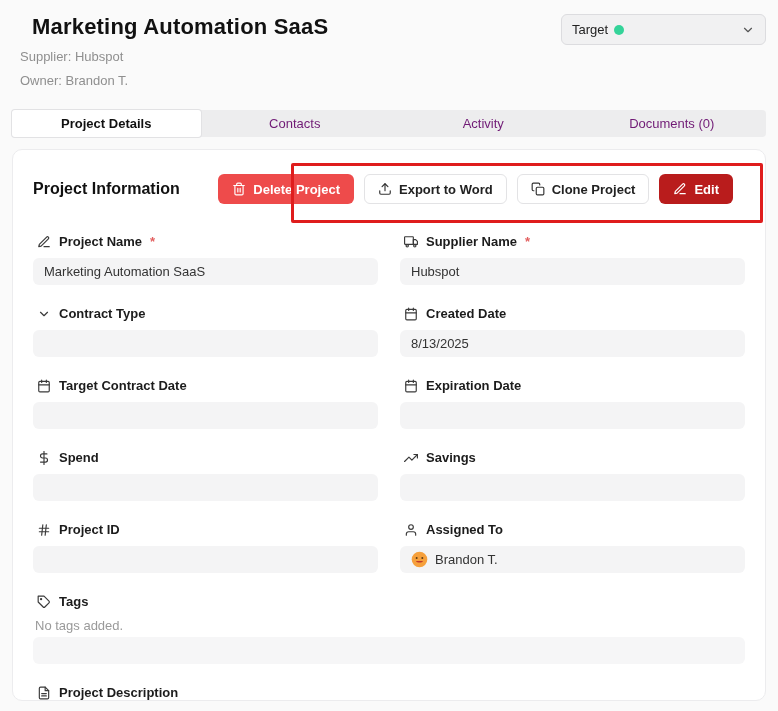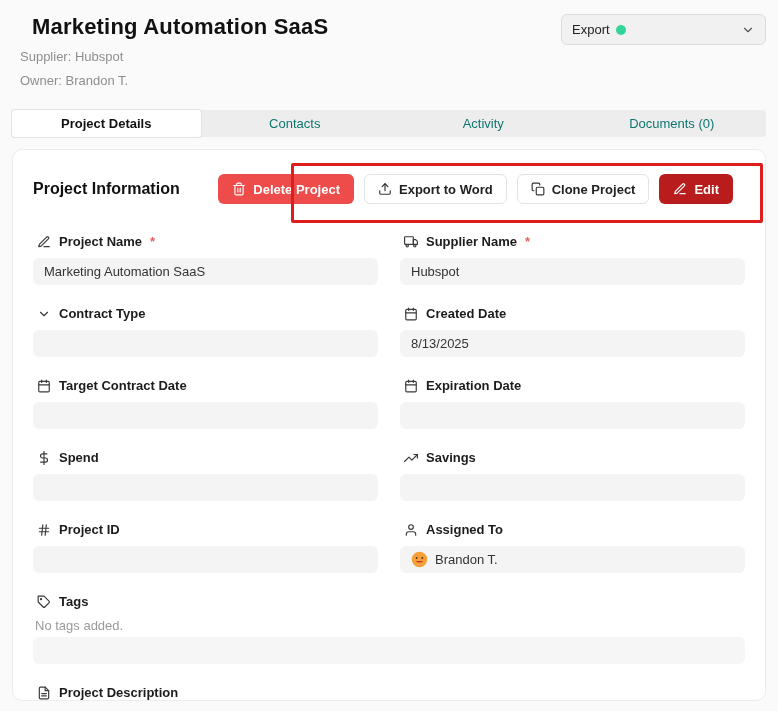--- a/index.html
+++ b/index.html
@@ -26,21 +26,21 @@
   .status-chevron { margin-left: auto; display: flex; }
   
   .tab-bar {
     margin: 22px 12px 0 12px;
     background: #ededee; border-radius: 4px;
     display: grid; grid-template-columns: repeat(4, 1fr);
     height: 27px; align-items: stretch;
   }
   .tab {
     display: flex; align-items: center; justify-content: center;
-    font-size: 13px; color: #0f766e; cursor: pointer; border-radius: 3px;
+    font-size: 13px; color: #701a75; cursor: pointer; border-radius: 3px;
   }
   .tab.active { background: #ffffff; color: #111; font-weight: 700; box-shadow: 0 0 0 1px #e2e2e4; }
   
   .card {
     position: relative;
     margin: 12px; margin-top: 12px;
     background: #ffffff; border: 1px solid #ececee; border-radius: 10px;
     padding: 24px 20px 20px 20px;
     height: 552px;
   }
@@ -97,21 +97,21 @@
 </style>
 </head>
 <body>
 
 <div class="page-header">
   <div class="page-title">Marketing Automation SaaS</div>
   <div class="meta-line">Supplier: Hubspot</div>
   <div class="meta-line">Owner: Brandon T.</div>
 
   <div class="status-dropdown">
-    <span class="status-label">Export</span>
+    <span class="status-label">Target</span>
     <span class="status-dot"></span>
     <span class="status-chevron icon">
       <svg width="14" height="14" viewBox="0 0 24 24" fill="none" stroke="#555" stroke-width="2" stroke-linecap="round" stroke-linejoin="round">
           <path d="M6 9l6 6 6-6"></path>
         </svg>
     </span>
   </div>
 </div>
 
 <div class="tab-bar">

